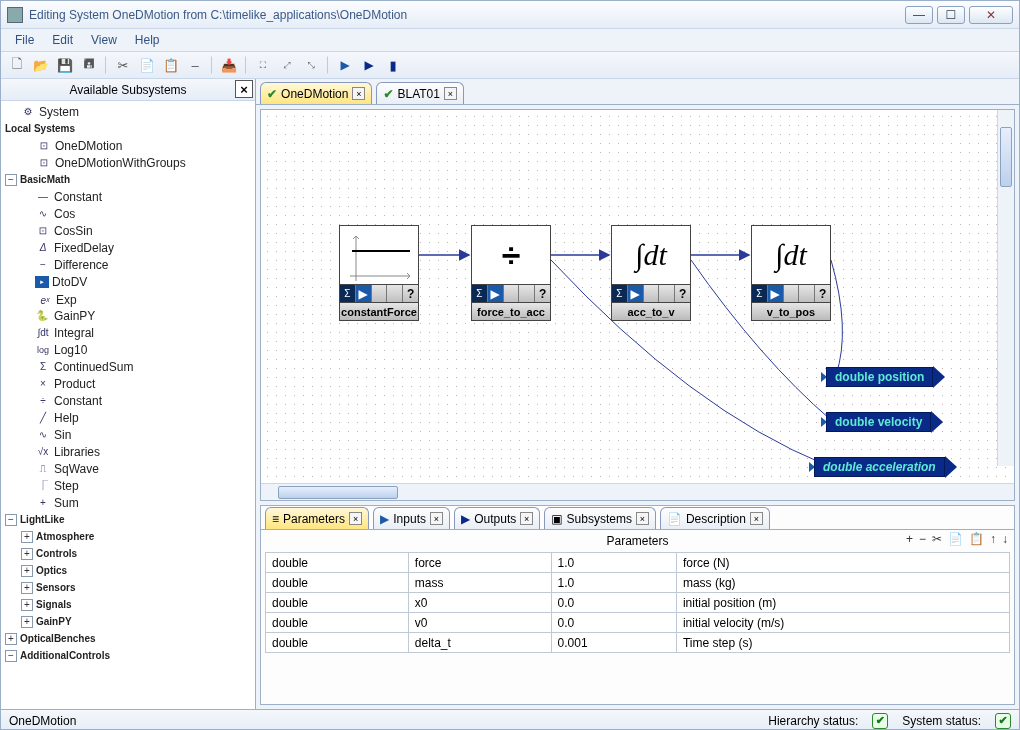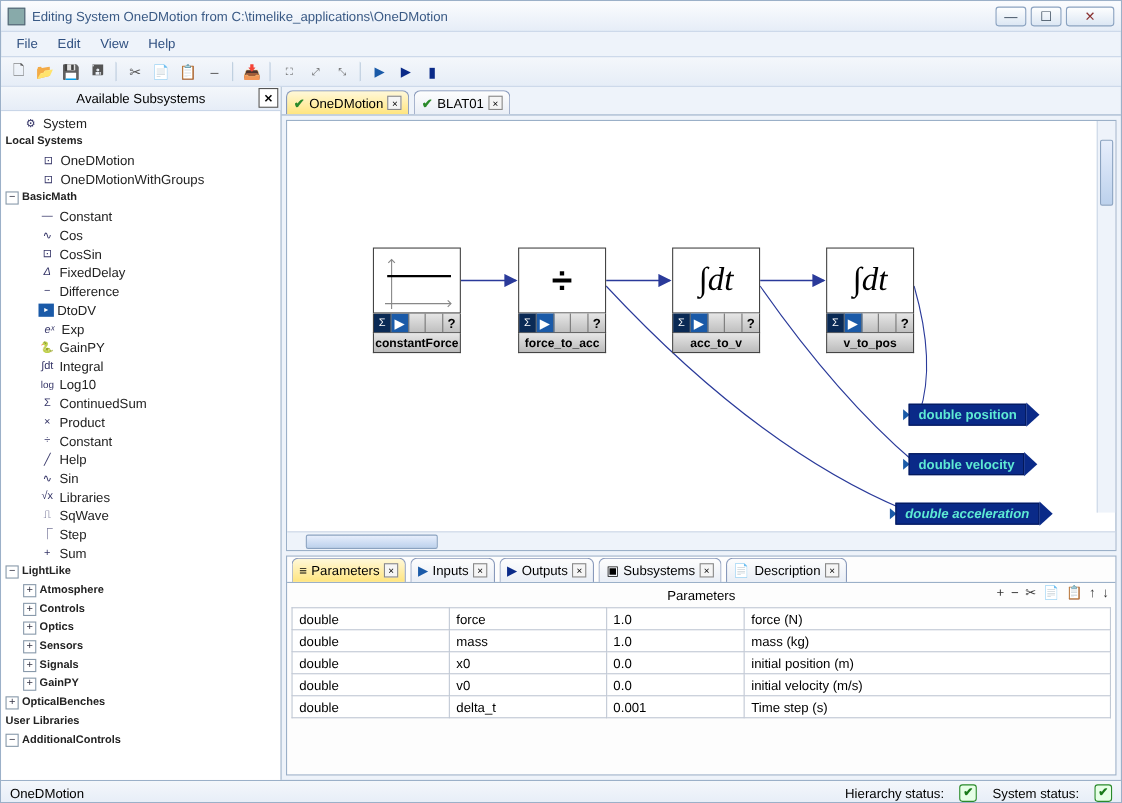--- a/index.html
+++ b/index.html
@@ -249,23 +249,20 @@
           <span class="exp">+</span>
           <span class="lbl">Signals</span>
         </div>
       <div class="tree-row bold" style="padding-left:20px;">
           <span class="exp">+</span>
           <span class="lbl">GainPY</span>
         </div>
       <div class="tree-row bold" style="padding-left:4px;">
           <span class="exp">+</span>
           <span class="lbl">OpticalBenches</span>
-        </div>
-      <div class="tree-row bold">
-          <span class="lbl">User Libraries</span>
         </div>
       <div class="tree-row bold" style="padding-left:4px;">
           <span class="exp">−</span>
           <span class="lbl">AdditionalControls</span>
         </div>
     </div>
   </div>
 
   <div class="rightarea">
     <div class="tabsrow">

